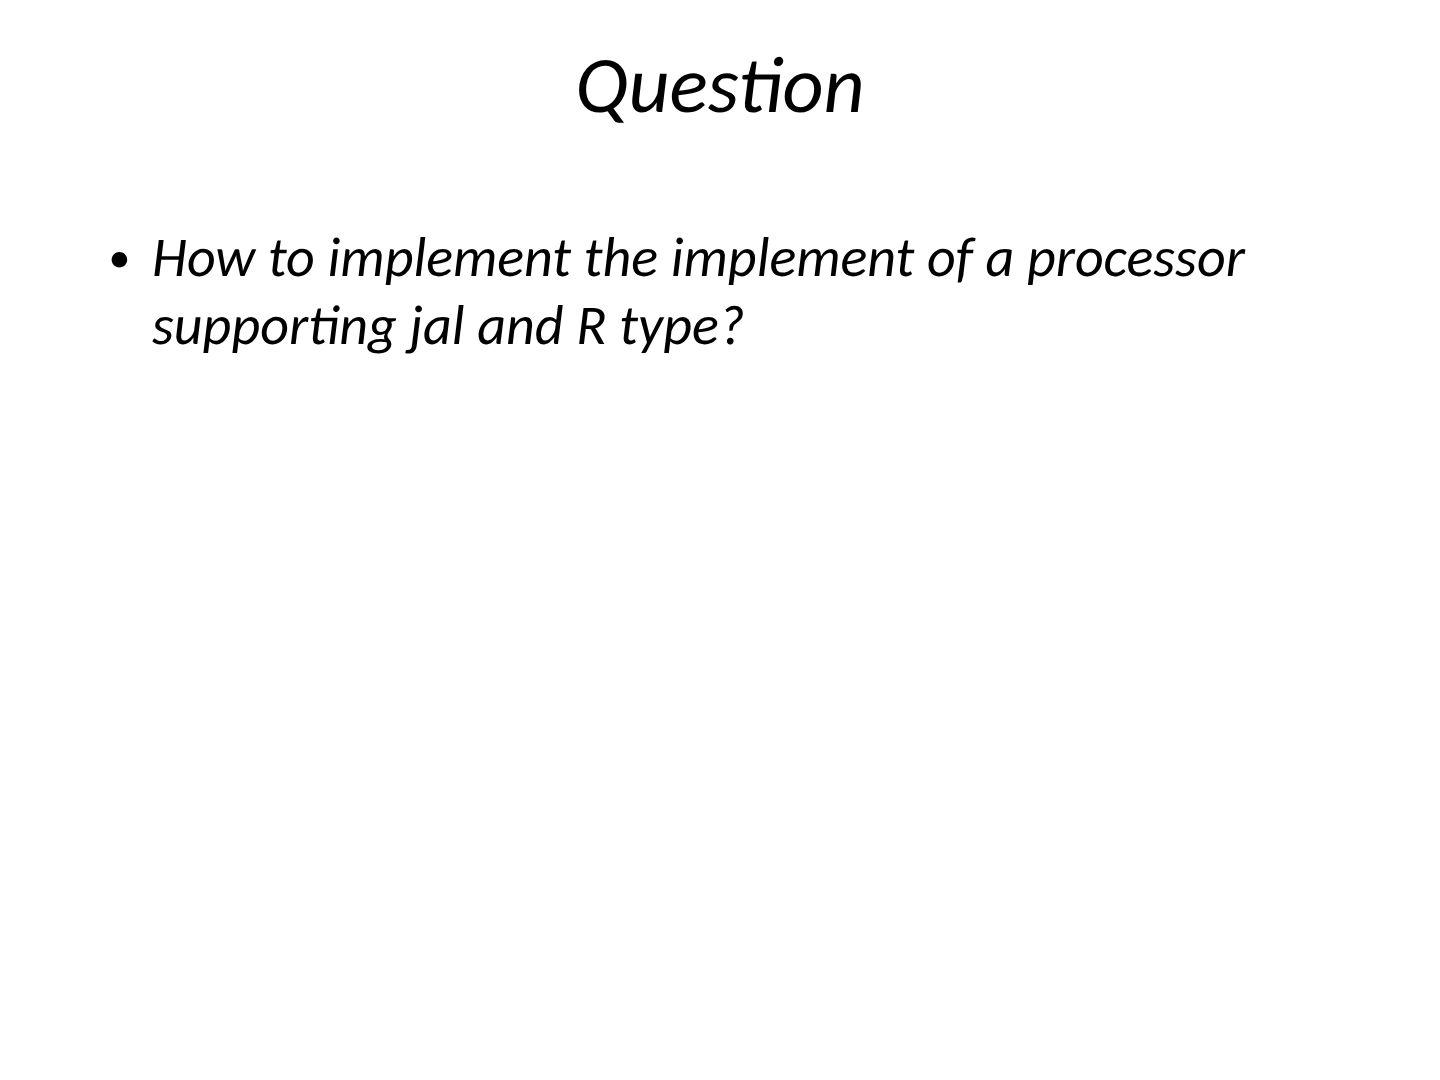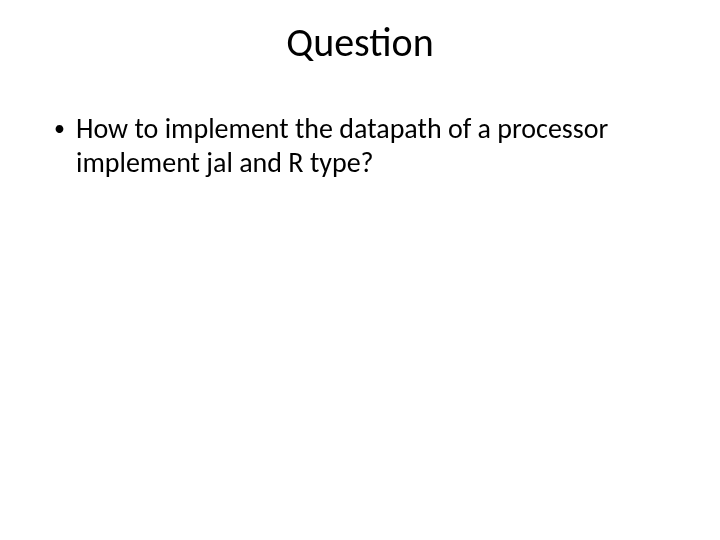--- a/index.html
+++ b/index.html
@@ -10,20 +10,21 @@
     background: #ffffff;
     font-family: Calibri, "Segoe UI", Arial, sans-serif;
     color: #000000;
     overflow: hidden;
   }
   .slide {
     position: relative;
     width: 720px;
     height: 540px;
     box-sizing: border-box;
+    font-style: italic;
   }
   .title {
     position: absolute;
     top: 18px;
     left: 0;
     width: 720px;
     text-align: center;
     font-size: 40px;
     font-weight: 400;
     letter-spacing: 0px;
@@ -52,16 +53,16 @@
   }
 </style>
 </head>
 <body>
 
 <div class="slide">
   <div class="title">Question</div>
   <div class="body">
     <div class="bullet-row">
       <div class="bullet-marker">•</div>
-      <div class="bullet-text">How to implement the datapath of a processor implement jal and R type?</div>
+      <div class="bullet-text">How to implement the implement of a processor supporting jal and R type?</div>
     </div>
   </div>
 </div>
 
 </body></html>

